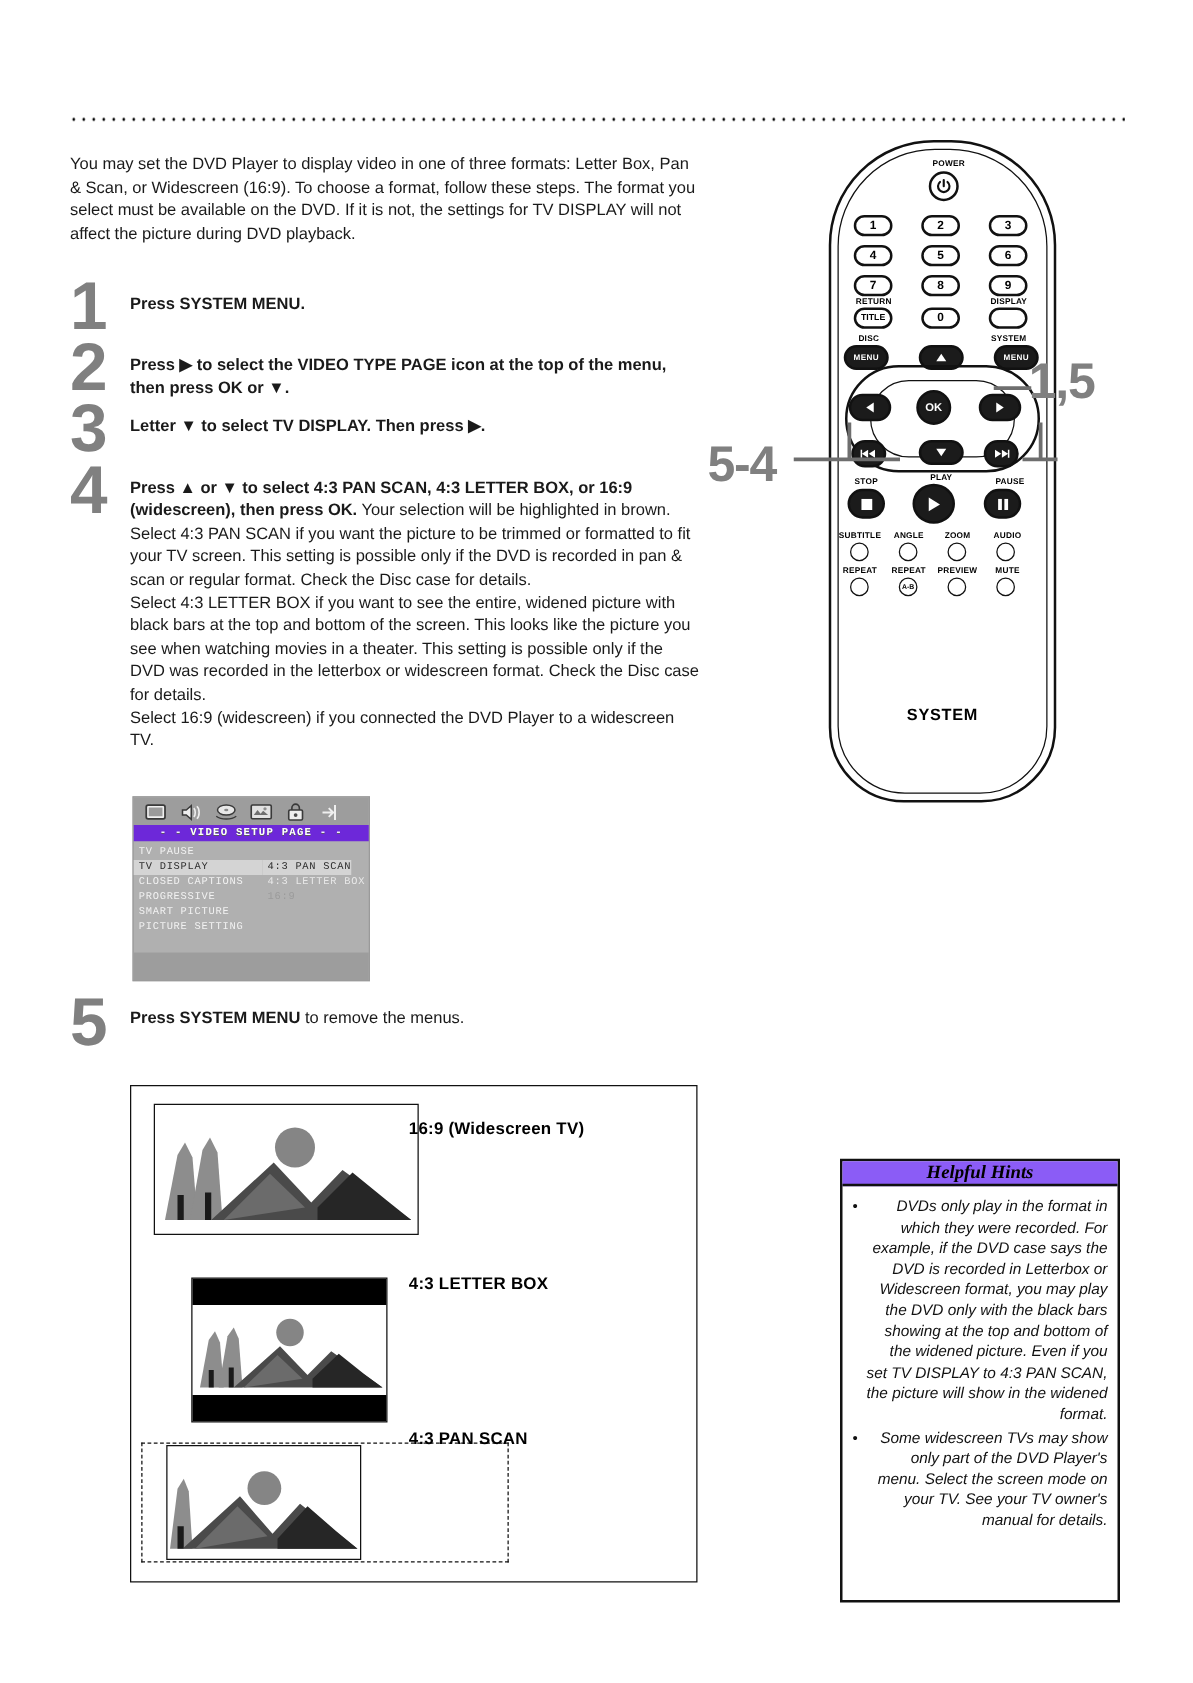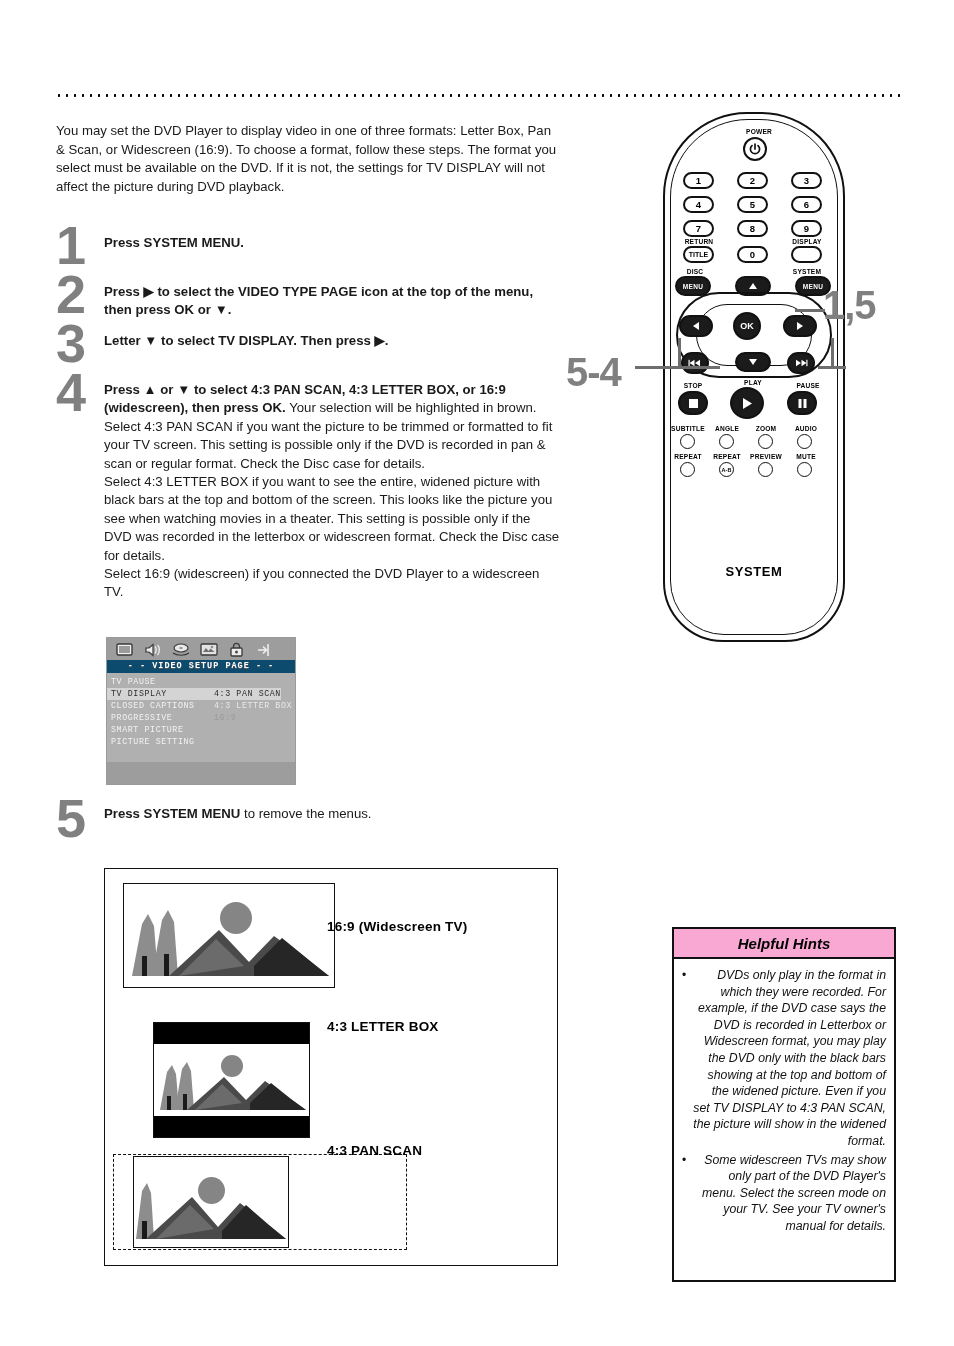--- a/index.html
+++ b/index.html
@@ -57,21 +57,21 @@
     background:#b0b0b0; border:1px solid #9a9a9a;
     font-family:"Liberation Mono", monospace;
   }
   #osd-iconbar {
     height:22px; display:flex; align-items:center; gap:8px;
     padding:2px 0 0 8px; background:#9d9d9d;
   }
   .osd-ic { width:20px; height:16px; position:relative; display:block; }
   #osd-pagehdr {
     text-align:center; font-size:8.5px; font-weight:bold; color:#fff;
-    letter-spacing:1px; padding:1px 0 2px; background:#0c4a6e;
+    letter-spacing:1px; padding:1px 0 2px; background:#6d28d9;
     text-shadow:0 1px 0 #5a5a5a;
   }
   #osd-body { position:relative; padding:3px 0 0 0; }
   .osd-row { position:relative; height:12px; display:flex; align-items:center; }
   .osd-left {
     width:103px; font-size:8.3px; color:#f2f2f2; letter-spacing:0.6px;
     padding-left:4px; white-space:nowrap; height:12px; line-height:12px;
   }
   .osd-left.hl { background:#d4d4d4; color:#2d2d2d; width:103px; }
   .osd-right {
@@ -159,23 +159,23 @@
   .dashbox { position:absolute; border:1.6px dashed #111; }
   .scene { position:absolute; overflow:hidden; }
   .sun { position:absolute; border-radius:50%; background:#858585; }
 
   
   #hints {
     position:absolute; left:672px; top:927px; width:224px; height:355px;
     border:2.5px solid #111; background:#fff;
   }
   #hints-title {
-    height:30px; background:#f9a8d4; border-bottom:2.5px solid #111;
+    height:20px; background:#8b5cf6; border-bottom:2.5px solid #111;
     display:flex; align-items:center; justify-content:center;
-    font-size:15px; font-weight:bold; font-style:italic;
+    font-size:15px; font-weight:bold; font-style:italic;font-family:Liberation Serif, serif;
   }
   #hints-list { padding:8px 8px 6px 8px; }
   .hint {
     display:flex; font-style:italic; font-size:12.3px; line-height:16.6px;
     margin-bottom:2px; color:#111;
   }
   .hint .bullet { width:11px; flex:0 0 11px; font-style:normal; font-size:12px; }
   .hint .txt { flex:1;text-align:right; }
 </style>
 </head>
@@ -410,21 +410,21 @@
         <path d="M8 92 L18 40 L24 30 L30 42 L34 92 Z" fill="#8d8d8d"></path>
         <path d="M28 92 L38 36 L44 26 L50 38 L54 92 Z" fill="#8d8d8d"></path>
         <rect x="18" y="72" width="5" height="20" fill="#1a1a1a"></rect>
         <rect x="40" y="70" width="5" height="22" fill="#1a1a1a"></rect>
         <path d="M45 92 L95 46 L125 78 L150 52 L205 92 Z" fill="#4a4a4a"></path>
         <path d="M130 82 L158 54 L185 76 L205 92 L130 92 Z" fill="#262626"></path>
         <path d="M55 92 L92 55 L120 82 Z" fill="#6b6b6b"></path>
       </svg>
     </div>
   </div>
-  <div class="fmt-label" style="left:222px; top:26px;margin-top:24px;">16:9 (Widescreen TV)</div>
+  <div class="fmt-label" style="left:222px; top:26px;">16:9 (Widescreen TV)</div>
 
   <div class="tvbox" style="left:48px; top:153px; width:157px; height:116px; border:1.5px solid #111;">
     <div class="bar" style="top:0; height:21px;"></div>
     <div class="bar" style="bottom:0; height:21px;"></div>
     <div class="scene" style="left:0; top:21px; width:157px; height:74px;">
       <svg width="157" height="74" viewBox="0 0 157 74" style="position:absolute;left:0;top:0">
         <circle cx="78" cy="22" r="11" fill="#858585"></circle>
         <path d="M6 66 L13 28 L18 21 L22 30 L25 66 Z" fill="#8d8d8d"></path>
         <path d="M21 66 L28 25 L33 18 L37 27 L40 66 Z" fill="#8d8d8d"></path>
         <rect x="13" y="52" width="4" height="14" fill="#1a1a1a"></rect>

